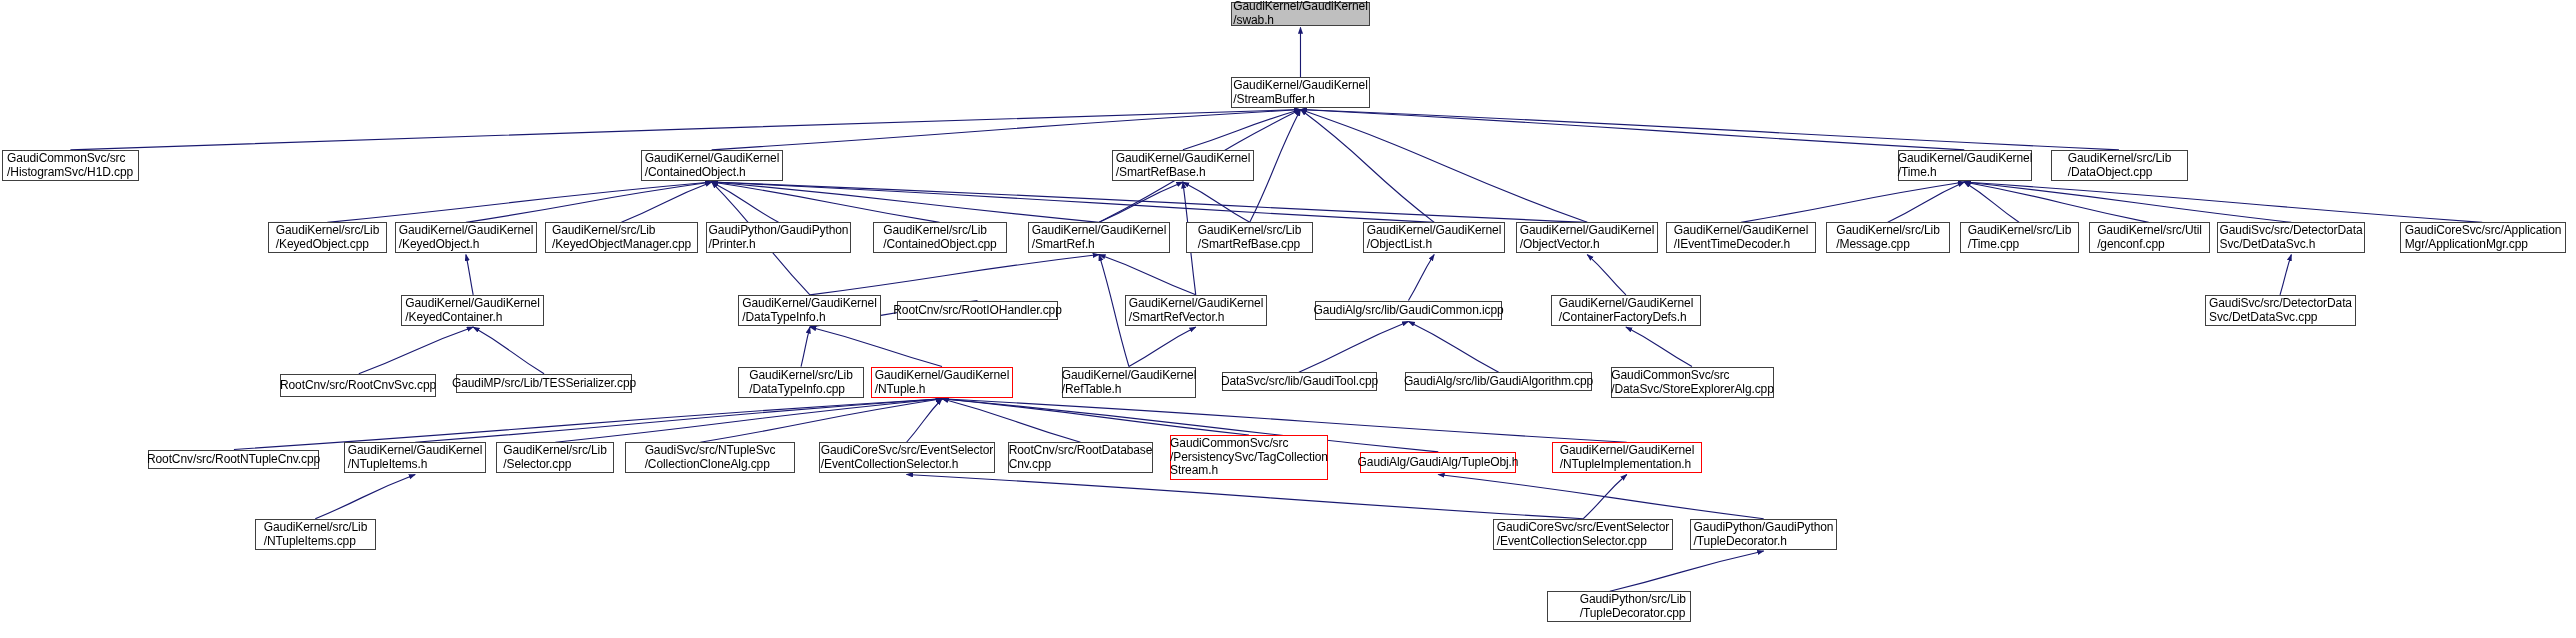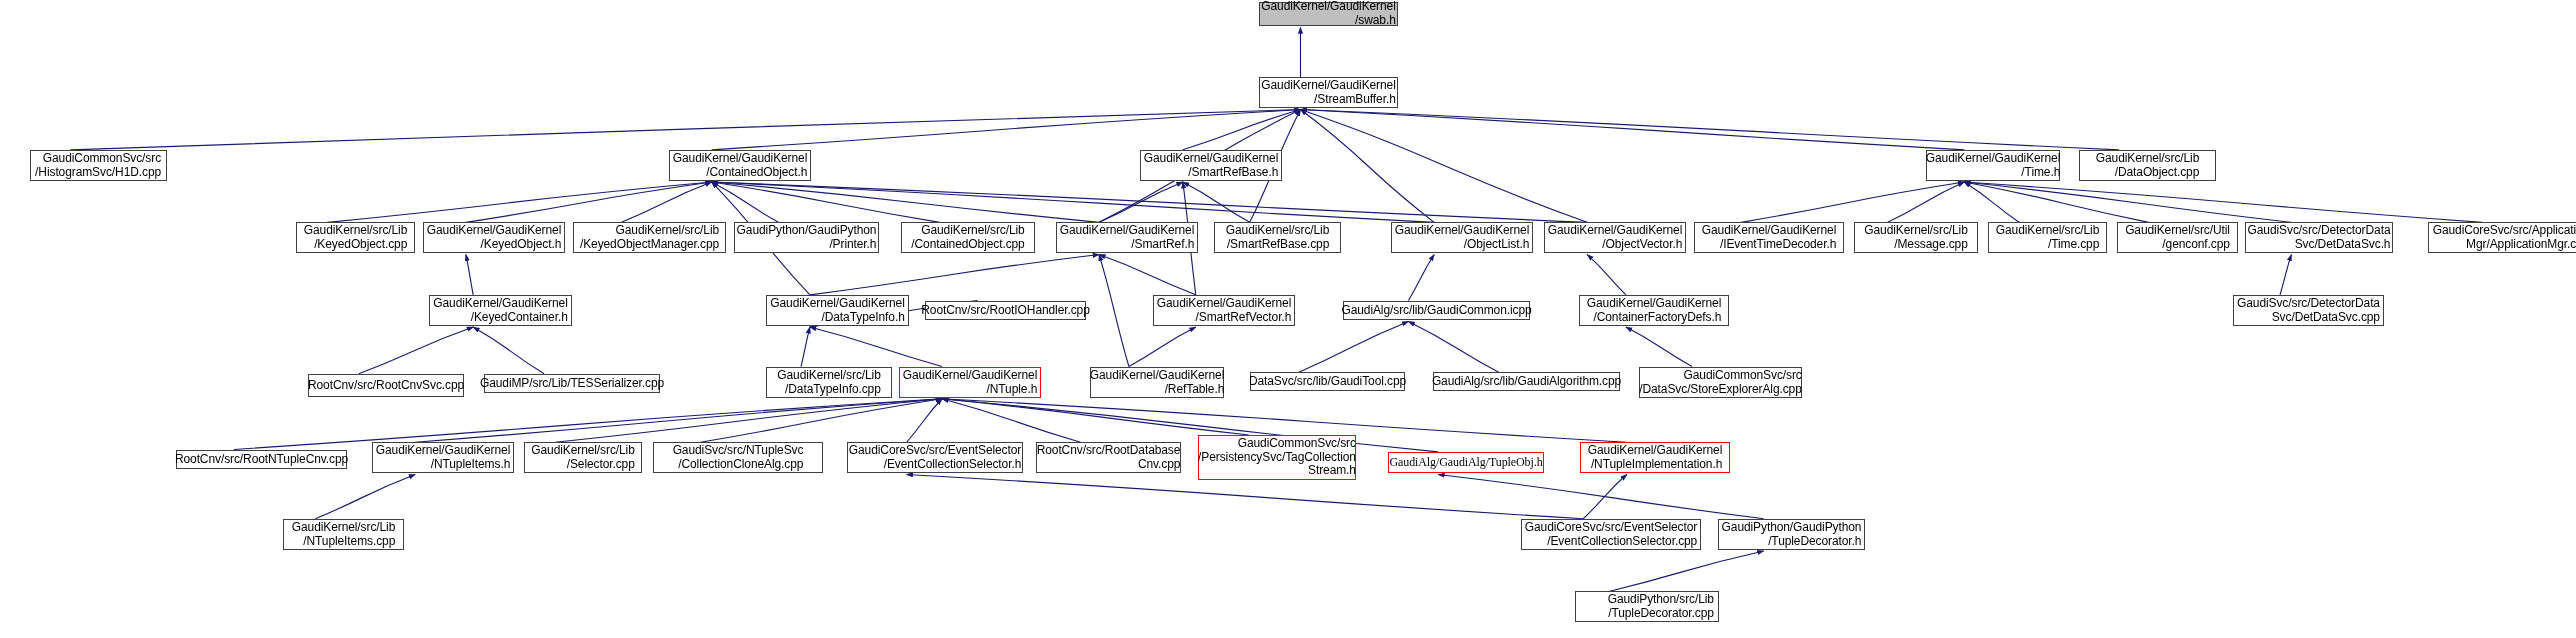--- a/index.html
+++ b/index.html
@@ -1,22 +1,22 @@
 <!DOCTYPE html>
 <html style="font-size:13px"><head>
 <meta charset="utf-8">
 <style>
   html,body{margin:0;padding:0;background:#ffffff;}
   #canvas{position:relative;width:2576px;height:638px;background:#ffffff;
           font-family:"Liberation Sans","DejaVu Sans",sans-serif;overflow:hidden;}
   svg#edges{position:absolute;left:0;top:0;width:2576px;height:638px;}
   .node{position:absolute;box-sizing:border-box;border:0.8px solid #404040;
         background:#ffffff;display:flex;align-items:center;justify-content:center;
-        text-align:right;color:#000000;font-size:12px;line-height:1.12;
-        letter-spacing:-0.1px;padding:0.8px 2.4px;white-space:pre-line;z-index:5;margin-left:28px;}
+        text-align:left;color:#000000;font-size:12px;line-height:1.12;
+        letter-spacing:-0.1px;padding:0.8px 2.4px;white-space:pre-line;z-index:5;}
   .node.root{background:#bfbfbf;border-color:#404040;}
   .node.hl{border:1.6px solid #ff0000;}
 </style>
 </head>
 <body>
 
 <div id="canvas">
   <svg id="edges" viewBox="0 0 3197 792" width="2576" height="638">
     <defs>
       <marker id="arrow" markerWidth="9" markerHeight="9" refX="8" refY="3.2" orient="auto" markerUnits="userSpaceOnUse">
@@ -160,21 +160,21 @@
 /Selector.cpp</div>
       <div class="node" style="left: 625px; top: 442px; width: 170px; height: 31px;">GaudiSvc/src/NTupleSvc
 /CollectionCloneAlg.cpp</div>
       <div class="node" style="left: 819px; top: 442px; width: 176px; height: 31px;">GaudiCoreSvc/src/EventSelector
 /EventCollectionSelector.h</div>
       <div class="node" style="left: 1008px; top: 442px; width: 145px; height: 31px;">RootCnv/src/RootDatabase
 Cnv.cpp</div>
       <div class="node hl" style="left: 1170px; top: 435px; width: 158px; height: 45px;">GaudiCommonSvc/src
 /PersistencySvc/TagCollection
 Stream.h</div>
-      <div class="node hl" style="left: 1360px; top: 452px; width: 156px; height: 21px; font-family: Liberation Serif, serif;">GaudiAlg/GaudiAlg/TupleObj.h</div>
+      <div class="node hl" style="left: 1360px; top: 452px; width: 156px; height: 21px;">GaudiAlg/GaudiAlg/TupleObj.h</div>
       <div class="node hl" style="left: 1552px; top: 442px; width: 150px; height: 31px;">GaudiKernel/GaudiKernel
 /NTupleImplementation.h</div>
       <div class="node" style="left: 255px; top: 519px; width: 121px; height: 31px;">GaudiKernel/src/Lib
 /NTupleItems.cpp</div>
       <div class="node" style="left: 1493px; top: 519px; width: 180px; height: 31px;">GaudiCoreSvc/src/EventSelector
 /EventCollectionSelector.cpp</div>
       <div class="node" style="left: 1690px; top: 519px; width: 147px; height: 31px;">GaudiPython/GaudiPython
 /TupleDecorator.h</div>
       <div class="node" style="left: 1547px; top: 591px; width: 144px; height: 31px; padding-left: 30px;">GaudiPython/src/Lib
 /TupleDecorator.cpp</div>

